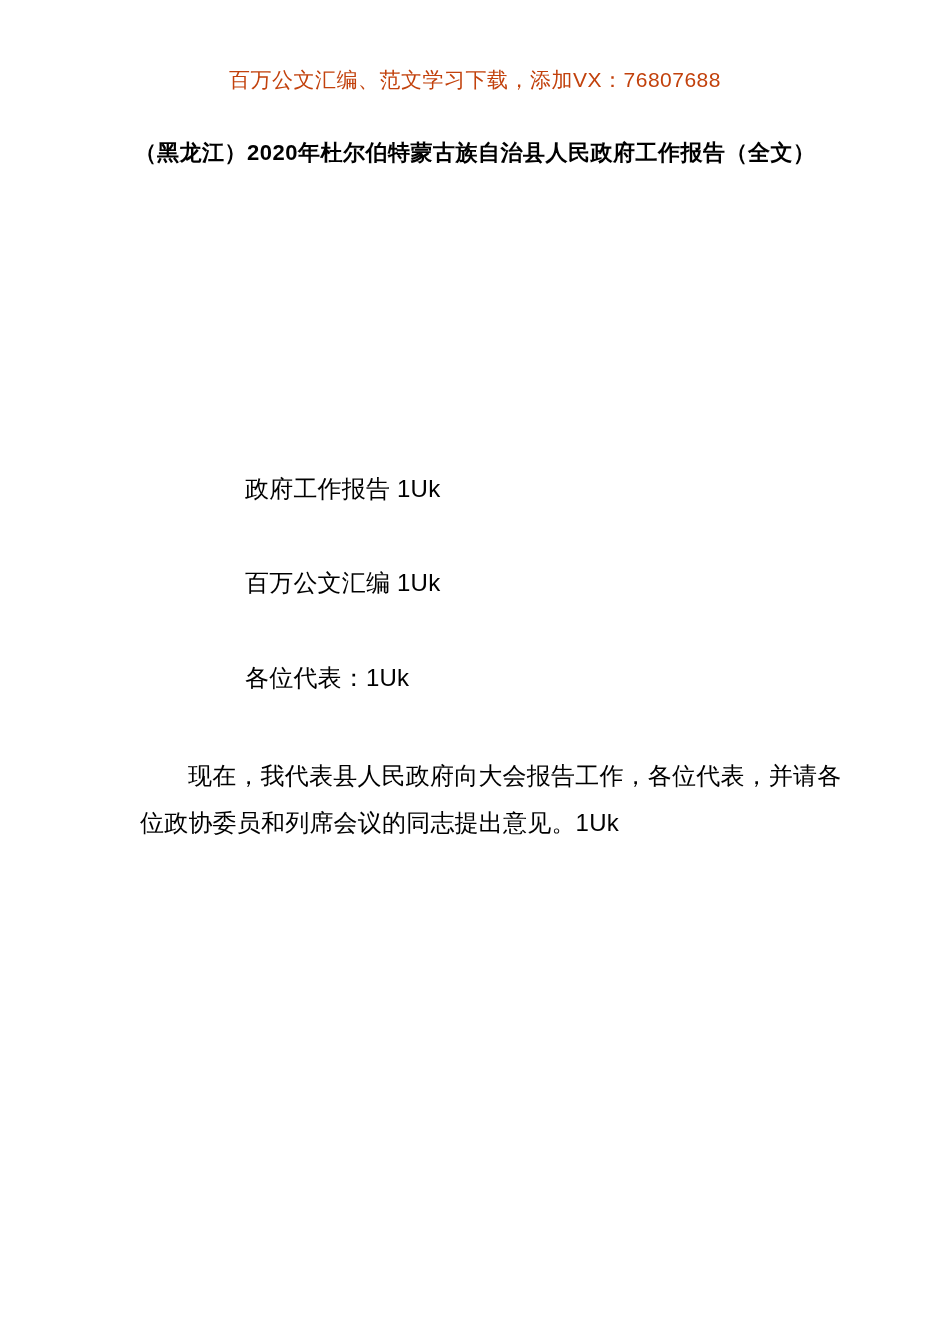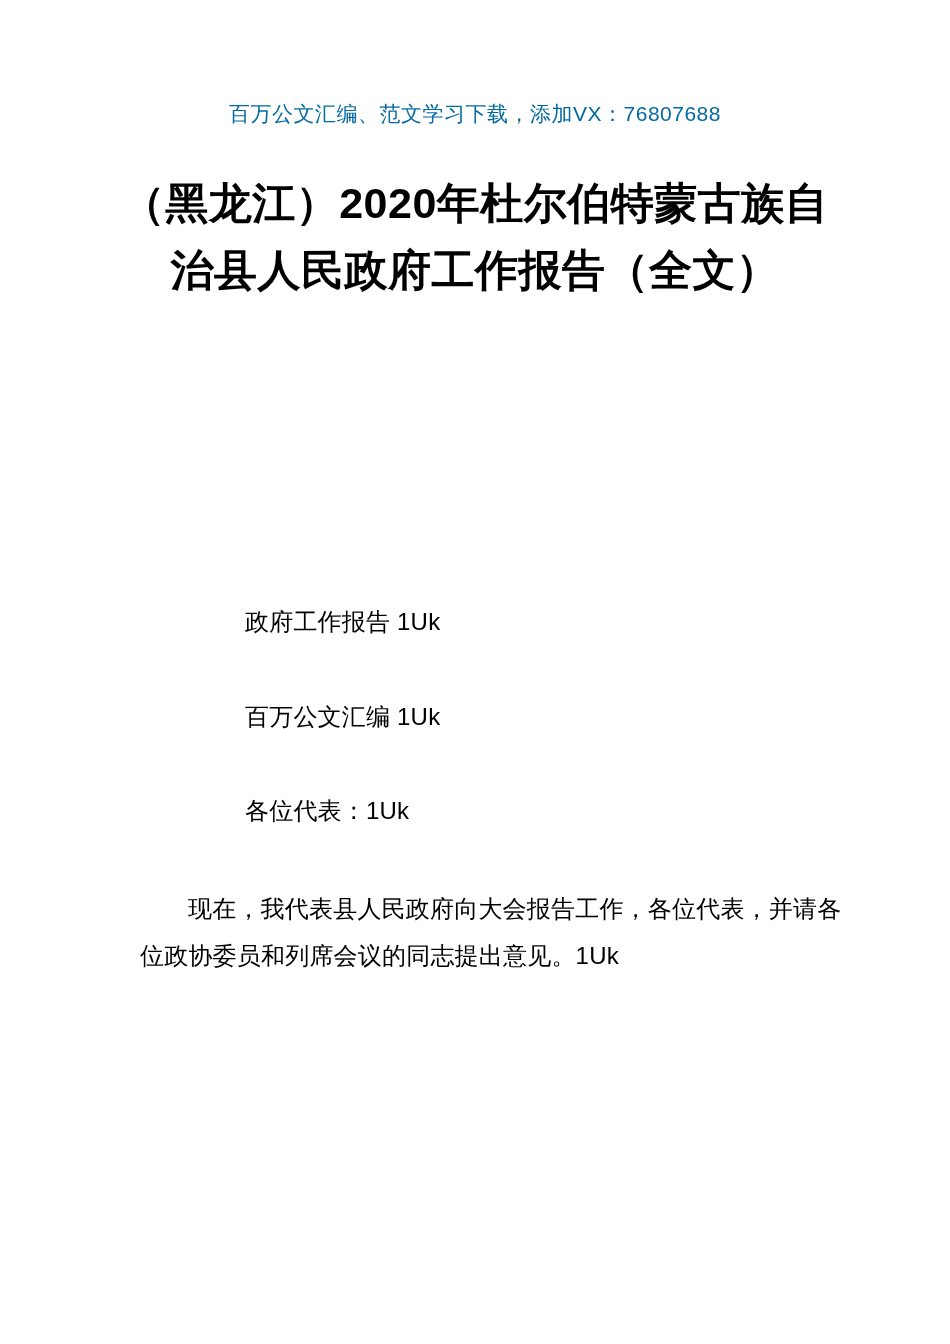--- a/index.html
+++ b/index.html
@@ -16,32 +16,32 @@
     overflow: hidden;
   }
   .page {
     width: 950px;
     height: 1344px;
     box-sizing: border-box;
     padding: 0 100px;
     position: relative;
   }
   .watermark {
-    margin-top: 100px;
+    margin-top: 66px;
     text-align: center;
-    color: #0369a1;
+    color: #c2410c;
     font-size: 21px;
     letter-spacing: 0.5px;
     font-family: "Liberation Sans", "DejaVu Sans", sans-serif;
     white-space: nowrap;
   }
   .doc-title {
     margin-top: 42px;
     text-align: center;
-    font-size: 43px;
+    font-size: 22px;
     font-weight: bold;
     line-height: 1.55;
     letter-spacing: 0.5px;
   }
   .body-block {
     margin-top: 300px;
   }
   .para {
     font-size: 24px;
     line-height: 1.6;

